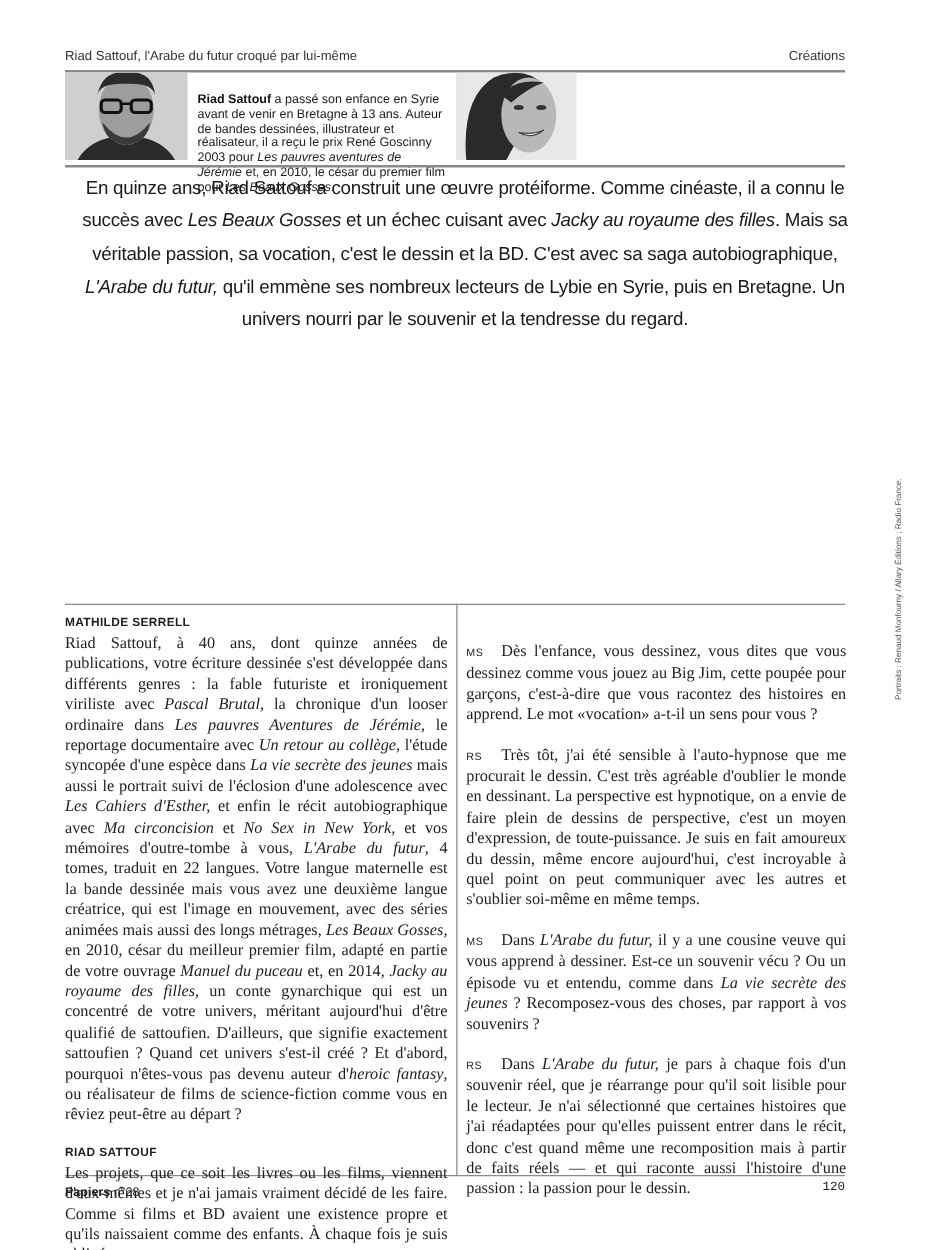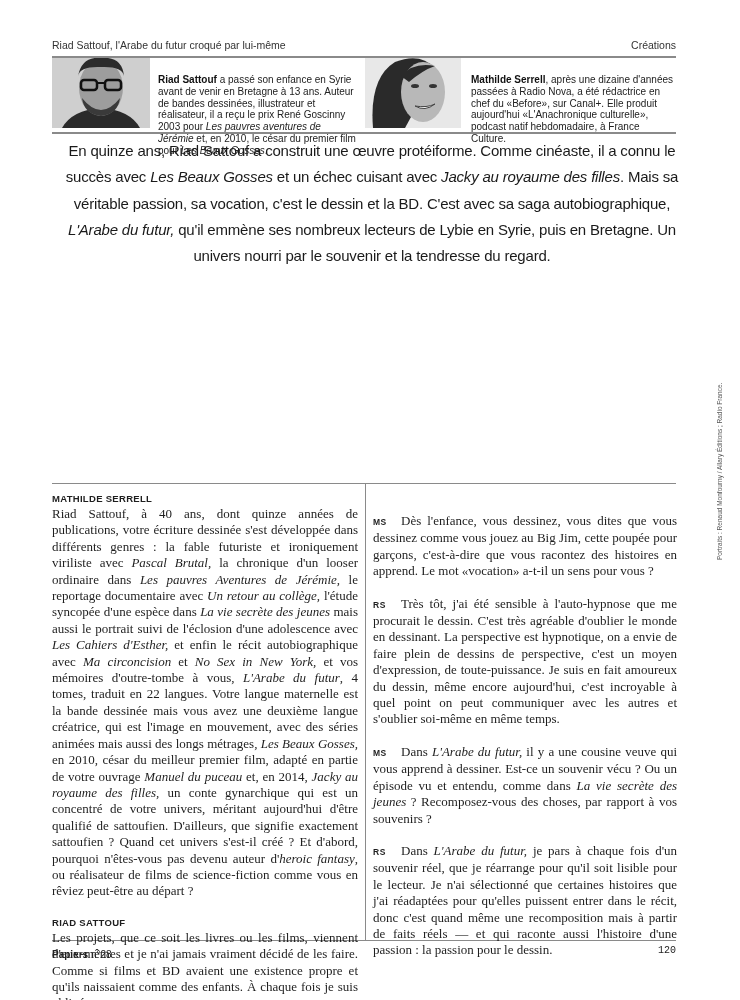--- a/index.html
+++ b/index.html
@@ -21,21 +21,21 @@
 
   .lead { position:absolute; left:52px; top:138px; width:640px; font-size:15px; line-height:26.3px; color:#1a1a1a; letter-spacing:-0.2px;text-align:center; }
   .lead p { margin:0; }
 
   .credit { position:absolute; left:716px; top:560px; transform-origin:0 0; transform:rotate(-90deg); font-size:6.5px; color:#555; white-space:nowrap; }
 
   .col { position:absolute; top:492px; width:306px; font-size:13px; line-height:16.4px; color:#1e1e1e; text-align:justify; hyphens:auto; }
   .col p { margin:0; }
   .col i { font-style:italic; }
   .speaker { font-family:"Liberation Sans","DejaVu Sans",sans-serif; font-weight:bold; font-size:9.5px; letter-spacing:0.3px; line-height:14px; margin-top:0; }
-  .tag { font-family:"Liberation Sans","DejaVu Sans",sans-serif; font-weight:bold; font-size:8.5px; letter-spacing:0.5px; display:inline-block; width:28px; }
+  .tag { font-family:"Liberation Sans","DejaVu Sans",sans-serif; font-weight:normal; font-size:8.5px; letter-spacing:0.5px; display:inline-block; width:28px; }
   .gap { height:16px; }
 
   .footer { position:absolute; left:52px; top:945px; width:624px; font-size:10px; color:#222; }
   .footer .left { position:absolute; left:0; top:4px; }
   .footer .left b { font-weight:bold; }
   .footer .right { position:absolute; right:0; top:0;font-family:Liberation Mono, monospace; }
 </style>
 </head>
 <body>
 
@@ -68,23 +68,20 @@
     <svg width="96" height="70" viewBox="0 0 96 70">
       <rect width="96" height="70" fill="#e8e8e8"></rect>
       <path d="M8 70 Q4 20 30 4 Q55 -6 70 10 Q62 30 40 70Z" fill="#2a2a2a"></path>
       <ellipse cx="58" cy="34" rx="22" ry="30" fill="#b8b8b8"></ellipse>
       <path d="M36 18 Q48 4 70 8 Q58 12 44 24Z" fill="#2a2a2a"></path>
       <ellipse cx="50" cy="28" rx="4" ry="2" fill="#333"></ellipse>
       <ellipse cx="68" cy="28" rx="4" ry="2" fill="#333"></ellipse>
       <path d="M50 48 Q60 54 70 46 Q62 50 50 48Z" fill="#fff" stroke="#444" stroke-width="1"></path>
     </svg>
   </div>
-  <div class="text" style="left:106px; width:205px;">
-    <b>Mathilde Serrell</b><span>, après une dizaine d'années passées à Radio Nova, a été rédactrice en chef du «Before», sur Canal+. Elle produit aujourd'hui «L'Anachronique culturelle», podcast natif hebdomadaire, à France Culture.</span>
-  </div>
 </div>
 <div class="rule" style="left:52px; top:132px; width:624px; height:2px;"></div>
 
 <div class="lead sans">
   <p><span>En quinze ans, Riad Sattouf a construit une œuvre protéiforme. Comme cinéaste, il a connu le succès avec </span><i>Les Beaux Gosses</i><span> et un échec cuisant avec </span><i>Jacky au royaume des filles</i><span>. Mais sa véritable passion, sa vocation, c'est le dessin et la BD. C'est avec sa saga autobiographique, </span><i>L'Arabe du futur,</i><span> qu'il emmène ses nombreux lecteurs de Lybie en Syrie, puis en Bretagne. Un univers nourri par le souvenir et la tendresse du regard.</span></p>
 </div>
 
 <div class="credit sans">Portraits : Renaud Monfourny / Allary Éditions ; Radio France.</div>
 
 <div class="rule" style="left:52px; top:483px; width:624px; height:1px;"></div>

